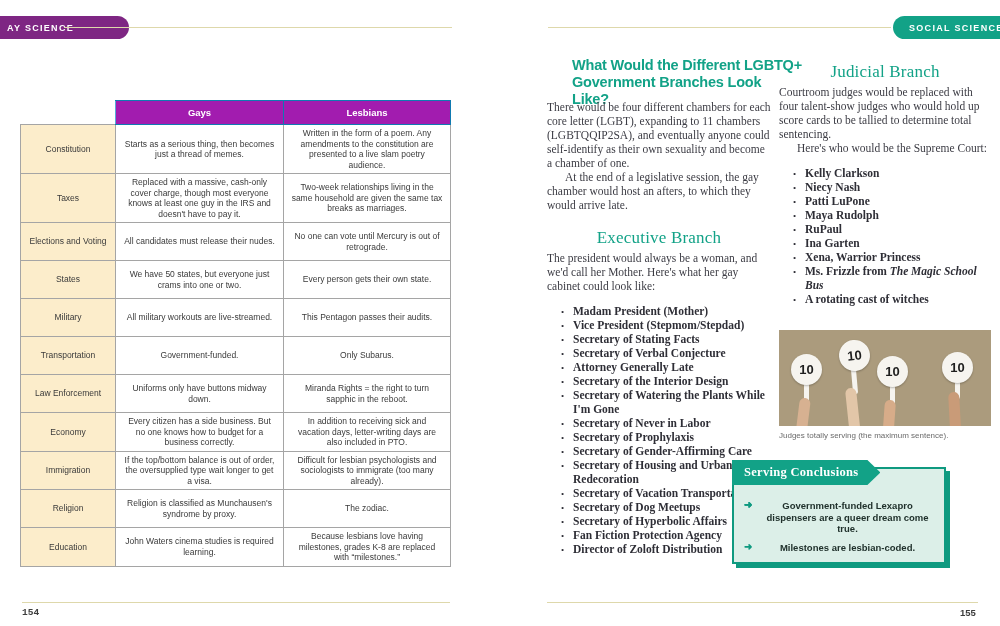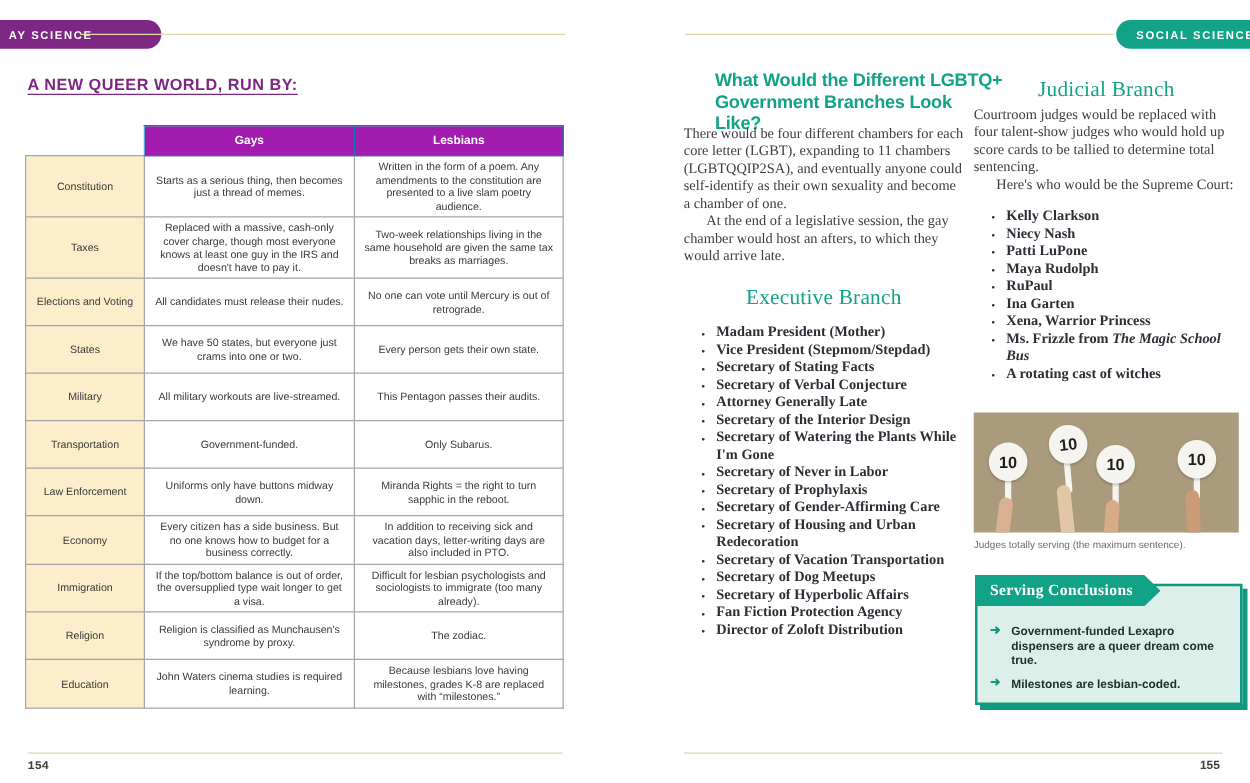--- a/index.html
+++ b/index.html
@@ -60,22 +60,22 @@
   .paddle{position:absolute;}
   .pd-circle{position:absolute;width:31px;height:31px;border-radius:50%;background:#f6f4ef;
              display:flex;align-items:center;justify-content:center;font-family:"Liberation Sans",sans-serif;
              font-size:13px;font-weight:bold;color:#1e1e1e;box-shadow:0 1px 2px rgba(0,0,0,.25);}
   .pd-stick{position:absolute;width:5px;background:#f6f4ef;border-radius:2px;}
   .pd-arm{position:absolute;width:11px;border-radius:6px 6px 0 0;}
   .caption{position:absolute;left:779px;top:431px;width:212px;
            font-size:8px;color:#6b6b6b;}
 
   
-  .callout{position:absolute;left:780px;top:467px;width:190px;background:#dcefe8;
-           border:2px solid #0f9a80;box-shadow:4px 4px 0 #0f9a80;padding:24px 10px 9px 10px;}
+  .callout{position:absolute;left:732px;top:467px;width:190px;background:#dcefe8;
+           border:2px solid #0f9a80;box-shadow:4px 4px 0 #0f9a80;padding:24px 10px 9px 10px;text-align:center;}
   .banner{position:absolute;top:-9px;left:-2px;background:#12a287;color:#fff;
           font-family:"Liberation Serif",serif;font-weight:bold;font-size:12.5px;letter-spacing:.3px;
           padding:5px 22px 5px 12px;
           clip-path:polygon(0 0,calc(100% - 13px) 0,100% 50%,calc(100% - 13px) 100%,0 100%);}
   .callout ul{list-style:none;margin:0;padding:0;}
   .callout li{position:relative;font-size:9.5px;font-weight:bold;color:#20312c;
               line-height:11.5px;padding-left:17px;margin-bottom:7px;}
   .callout li:last-child{margin-bottom:0;}
   .callout .arrow{position:absolute;left:0;top:-1px;color:#0f9a80;font-size:10px;}
 </style>
@@ -86,21 +86,20 @@
 
   <div class="tab tab-left">
     <span>AY SCIENCE</span>
   </div>
   <div class="tab tab-right">
     <span>SOCIAL SCIENCES: LA</span>
   </div>
   <div class="rule rule-tl"></div>
   <div class="rule rule-tr"></div>
 
-  <h1 class="lp-title">A NEW QUEER WORLD, RUN BY:</h1>
 
   <table class="cmp">
     <colgroup>
         <col class="c-label">
         <col class="c-gays">
         <col class="c-lesb">
       </colgroup>
     <thead>
       <tr>
         <th class="empty"></th>
@@ -167,20 +166,21 @@
     </tbody>
   </table>
 
   <h2 class="rp-title">What Would the Different LGBTQ+ Government Branches Look Like?</h2>
 
   <div class="col col-a">
     <p>There would be four different chambers for each core letter (LGBT), expanding to 11 chambers (LGBTQQIP2SA), and eventually anyone could self-identify as their own sexuality and become a chamber of one.</p>
     <p class="indent">At the end of a legislative session, the gay chamber would host an afters, to which they would arrive late.</p>
 
     <h3 class="gap">Executive Branch</h3>
+    <p>The president would always be a woman, and we'd call her Mother. Here's what her gay cabinet could look like:</p>
     <ul>
       <li><span class="b">•</span><span>Madam President (Mother)</span></li>
       <li><span class="b">•</span><span>Vice President (Stepmom/Stepdad)</span></li>
       <li><span class="b">•</span><span>Secretary of Stating Facts</span></li>
       <li><span class="b">•</span><span>Secretary of Verbal Conjecture</span></li>
       <li><span class="b">•</span><span>Attorney Generally Late</span></li>
       <li><span class="b">•</span><span>Secretary of the Interior Design</span></li>
       <li><span class="b">•</span><span>Secretary of Watering the Plants While I'm Gone</span></li>
       <li><span class="b">•</span><span>Secretary of Never in Labor</span></li>
       <li><span class="b">•</span><span>Secretary of Prophylaxis</span></li>

